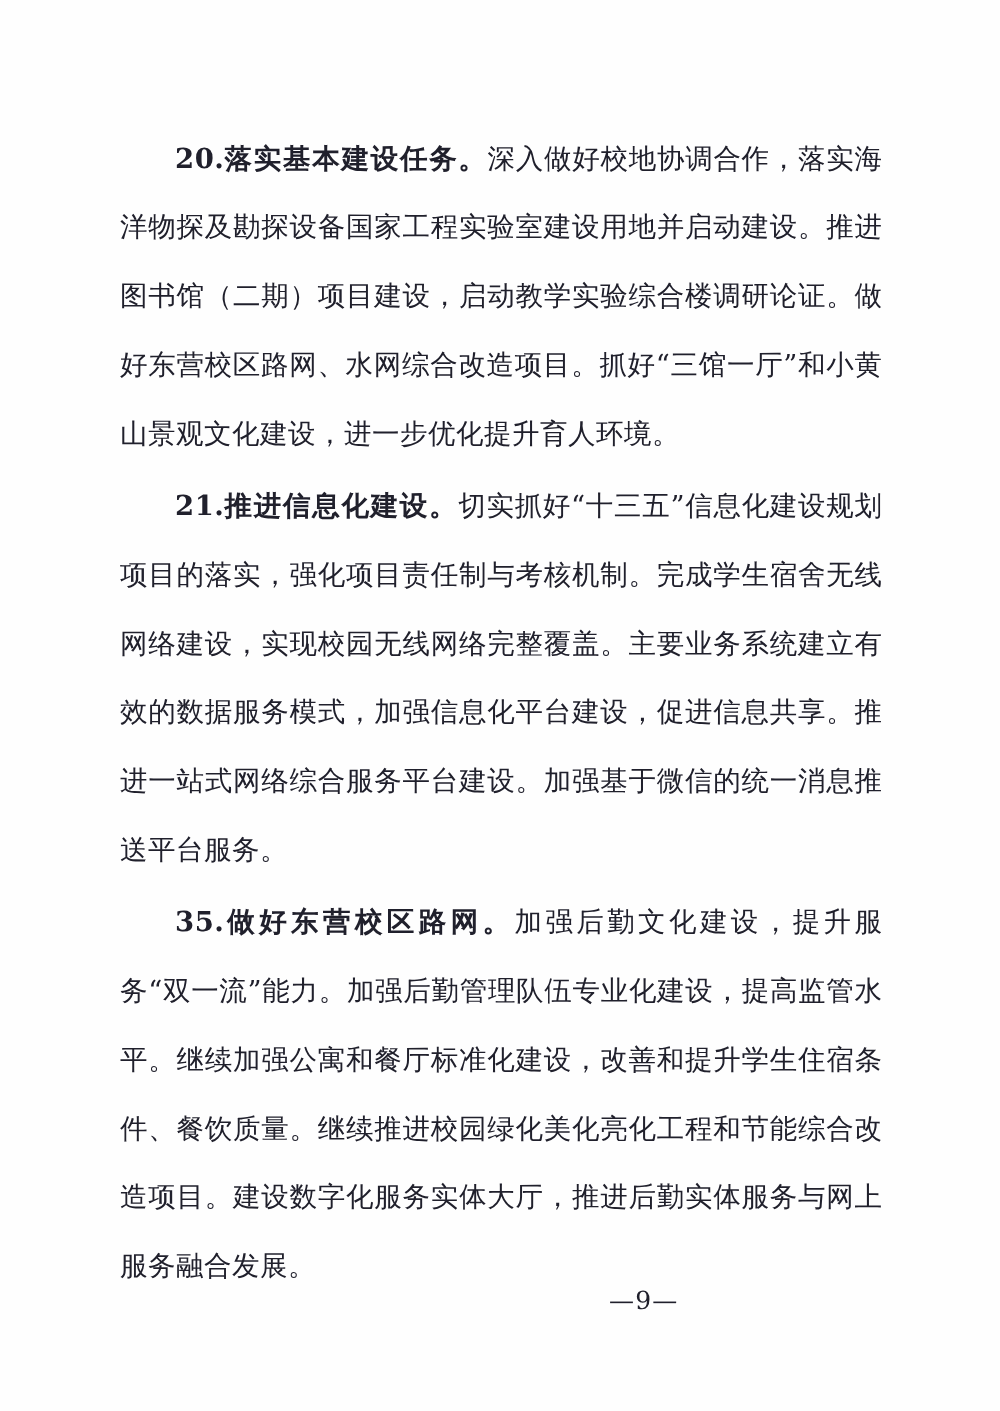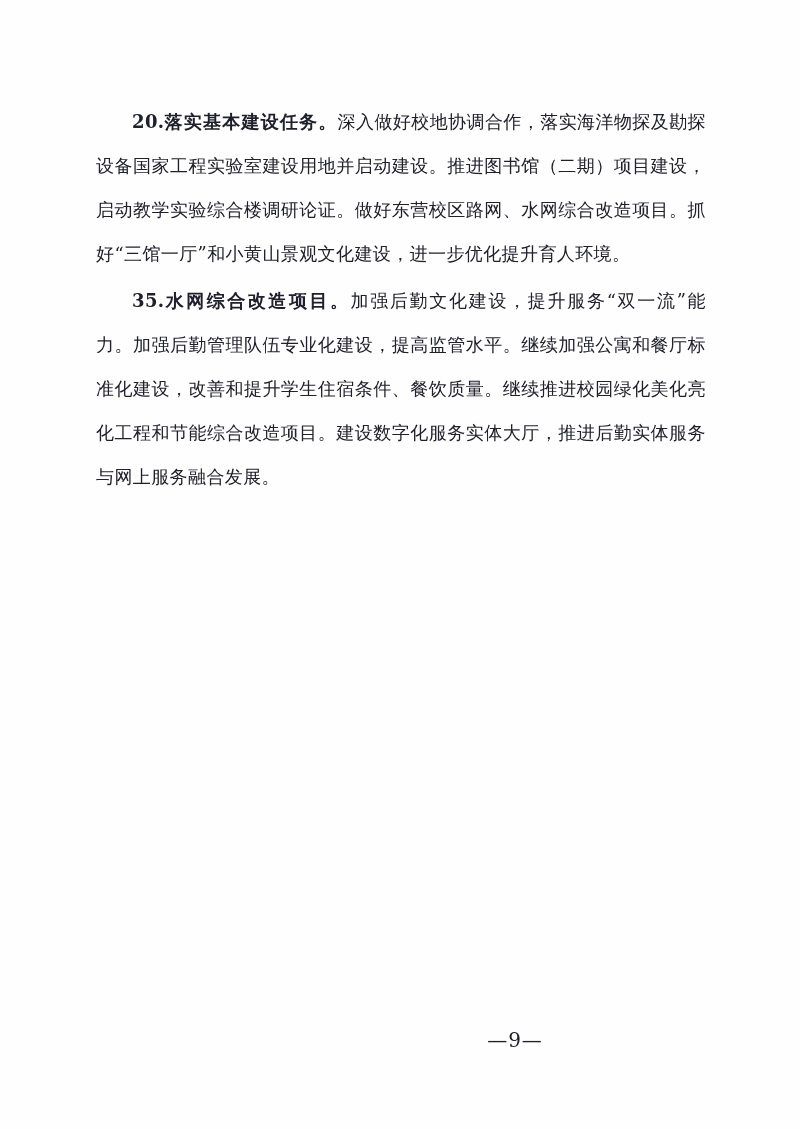--- a/index.html
+++ b/index.html
@@ -23,22 +23,22 @@
     height: 1129px;
     background: #fefefe;
   }
   .content {
     position: absolute;
     left: 96px;
     top: 100px;
     width: 610px;
   }
   .para {
-    font-size: 18px;
-    line-height: 44px;
+    font-size: 22px;
+    line-height: 55px;
     text-align: justify;
     text-justify: inter-ideograph;
     letter-spacing: 0.4px;
     margin: 0 0 3px 0;
     text-indent: 2em;
     color: #20202c;
   }
   .para .lead {
     font-weight: bold;
     letter-spacing: 1.2px;
@@ -62,22 +62,25 @@
 </head>
 <body>
 
 <div class="page">
   <div class="content">
 
     <p class="para">
       <span class="num">20.</span><span class="lead">落实基本建设任务。</span><span>深入做好校地协调合作，落实海洋物探及勘探设备国家工程实验室建设用地并启动建设。推进图书馆（二期）项目建设，启动教学实验综合楼调研论证。做好东营校区路网、水网综合改造项目。抓好“三馆一厅”和小黄山景观文化建设，进一步优化提升育人环境。</span>
     </p>
 
+    <p class="para">
+      <span class="num">21.</span><span class="lead">推进信息化建设。</span><span>切实抓好“十三五”信息化建设规划项目的落实，强化项目责任制与考核机制。完成学生宿舍无线网络建设，实现校园无线网络完整覆盖。主要业务系统建立有效的数据服务模式，加强信息化平台建设，促进信息共享。推进一站式网络综合服务平台建设。加强基于微信的统一消息推送平台服务。</span>
+    </p>
 
     <p class="para">
-      <span class="num">35.</span><span class="lead">水网综合改造项目。</span><span>加强后勤文化建设，提升服务“双一流”能力。加强后勤管理队伍专业化建设，提高监管水平。继续加强公寓和餐厅标准化建设，改善和提升学生住宿条件、餐饮质量。继续推进校园绿化美化亮化工程和节能综合改造项目。建设数字化服务实体大厅，推进后勤实体服务与网上服务融合发展。</span>
+      <span class="num">35.</span><span class="lead">做好东营校区路网。</span><span>加强后勤文化建设，提升服务“双一流”能力。加强后勤管理队伍专业化建设，提高监管水平。继续加强公寓和餐厅标准化建设，改善和提升学生住宿条件、餐饮质量。继续推进校园绿化美化亮化工程和节能综合改造项目。建设数字化服务实体大厅，推进后勤实体服务与网上服务融合发展。</span>
     </p>
 
 
   </div>
 
   <div class="page-number">—9—</div>
 </div>
 
 </body></html>

